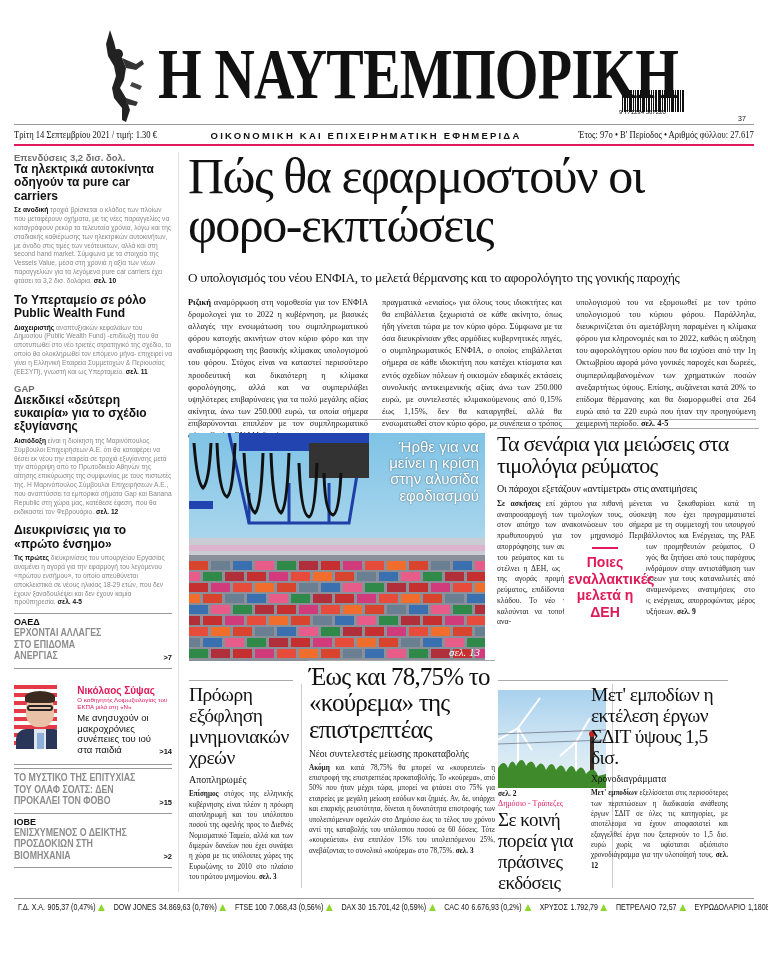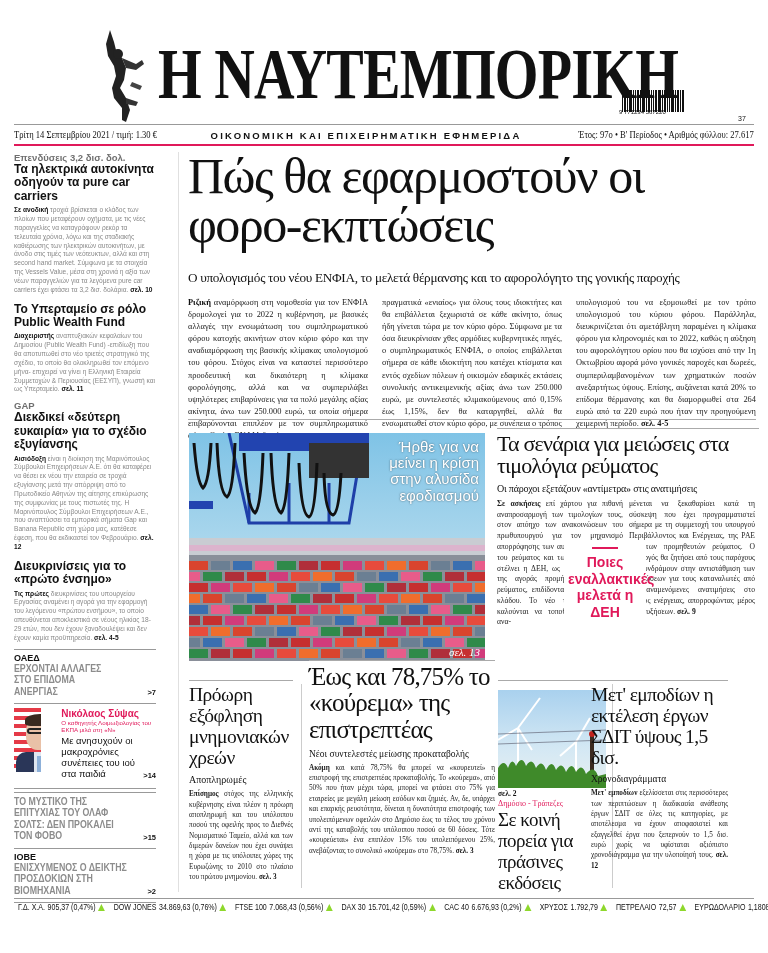--- a/index.html
+++ b/index.html
@@ -15,32 +15,32 @@
 #barcode-nums{left:619px;top:109px;font-family:"Liberation Sans",sans-serif;font-size:6px;white-space:nowrap}
 #issue-small{left:738px;top:115px;font-size:7px;font-family:"Liberation Sans",sans-serif}
 #mast-rule{left:14px;top:124px;width:740px;height:1px;background:#999}
 
 #dateline{left:14px;top:128px;width:740px;height:14px;font-size:10px;display:flex;justify-content:space-between;align-items:center}
 #date-text{font-family:"Liberation Serif",serif;font-size:9.5px;transform:scaleX(0.9);transform-origin:left}
 #tagline{font-family:"Liberation Sans",sans-serif;font-weight:bold;font-size:9.5px;letter-spacing:2.2px}
 #issue-text{font-size:9.5px;transform:scaleX(0.9);transform-origin:right}
 #red-rule{left:14px;top:144px;width:740px;height:2px;background:#e0195a}
 
-#sidebar{left:14px;top:152px;width:165px;height:740px;font-family:"Liberation Sans",sans-serif;border-right:1px solid #e0e0e0;padding-right:22px}
+#sidebar{left:14px;top:152px;width:165px;height:740px;font-family:"Liberation Sans",sans-serif;border-right:1px solid #e0e0e0;padding-right:6px}
 .sb-kicker{font-size:9.5px;color:#6f6f6f;font-weight:bold;margin-top:6px}
 .sb-head{font-size:12px;font-weight:bold;line-height:1.12;color:#111}
 .sb-body{font-size:6.6px;color:#888;line-height:1.34;margin-top:3px}
 .sb-body b{color:#111}
 .sb-body .pg{color:#111;font-weight:bold}
 .sb-rule{height:1px;background:#999;margin:6px 0 3px}
 .sb-label{font-size:9px;font-weight:bold;color:#111}
 .sb-grey{font-size:10px;font-weight:bold;color:#8c8c8c;line-height:1.15;transform:scaleX(0.88);transform-origin:left}
 .sb-row{display:flex;justify-content:space-between;align-items:flex-end}
 .sb-pg{font-size:7.5px;font-weight:bold;color:#111;white-space:nowrap}
-#interview{display:flex;gap:20px;margin-top:4px}
+#interview{display:flex;gap:20px;margin-top:16px}
 #portrait{width:52px;height:64px;position:relative;overflow:hidden;background:repeating-linear-gradient(180deg,#e53a47 0 4px,#fff 4px 8px)}
 #portrait .head{position:absolute;left:12px;top:8px;width:28px;height:34px;background:#e9c1a7;border-radius:45% 45% 40% 40%}
 #portrait .hair{position:absolute;left:11px;top:6px;width:30px;height:12px;background:#3a2a20;border-radius:50% 50% 20% 20%}
 #portrait .glasses{position:absolute;left:13px;top:20px;width:26px;height:6px;border:2px solid #222;border-radius:3px}
 #portrait .suit{position:absolute;left:2px;top:44px;width:48px;height:22px;background:#2a3658;border-radius:10px 10px 0 0}
 #portrait .shirt{position:absolute;left:20px;top:44px;width:12px;height:22px;background:#dfe6f0}
 #portrait .tie{position:absolute;left:23px;top:48px;width:7px;height:18px;background:#8db0d9}
 .iv-name{font-size:10px;font-weight:bold;color:#e0195a}
 .iv-sub{font-size:6.2px;color:#e0195a;line-height:1.2}
 .iv-quote{font-size:9.5px;color:#111;line-height:1.15;margin-top:2px}

